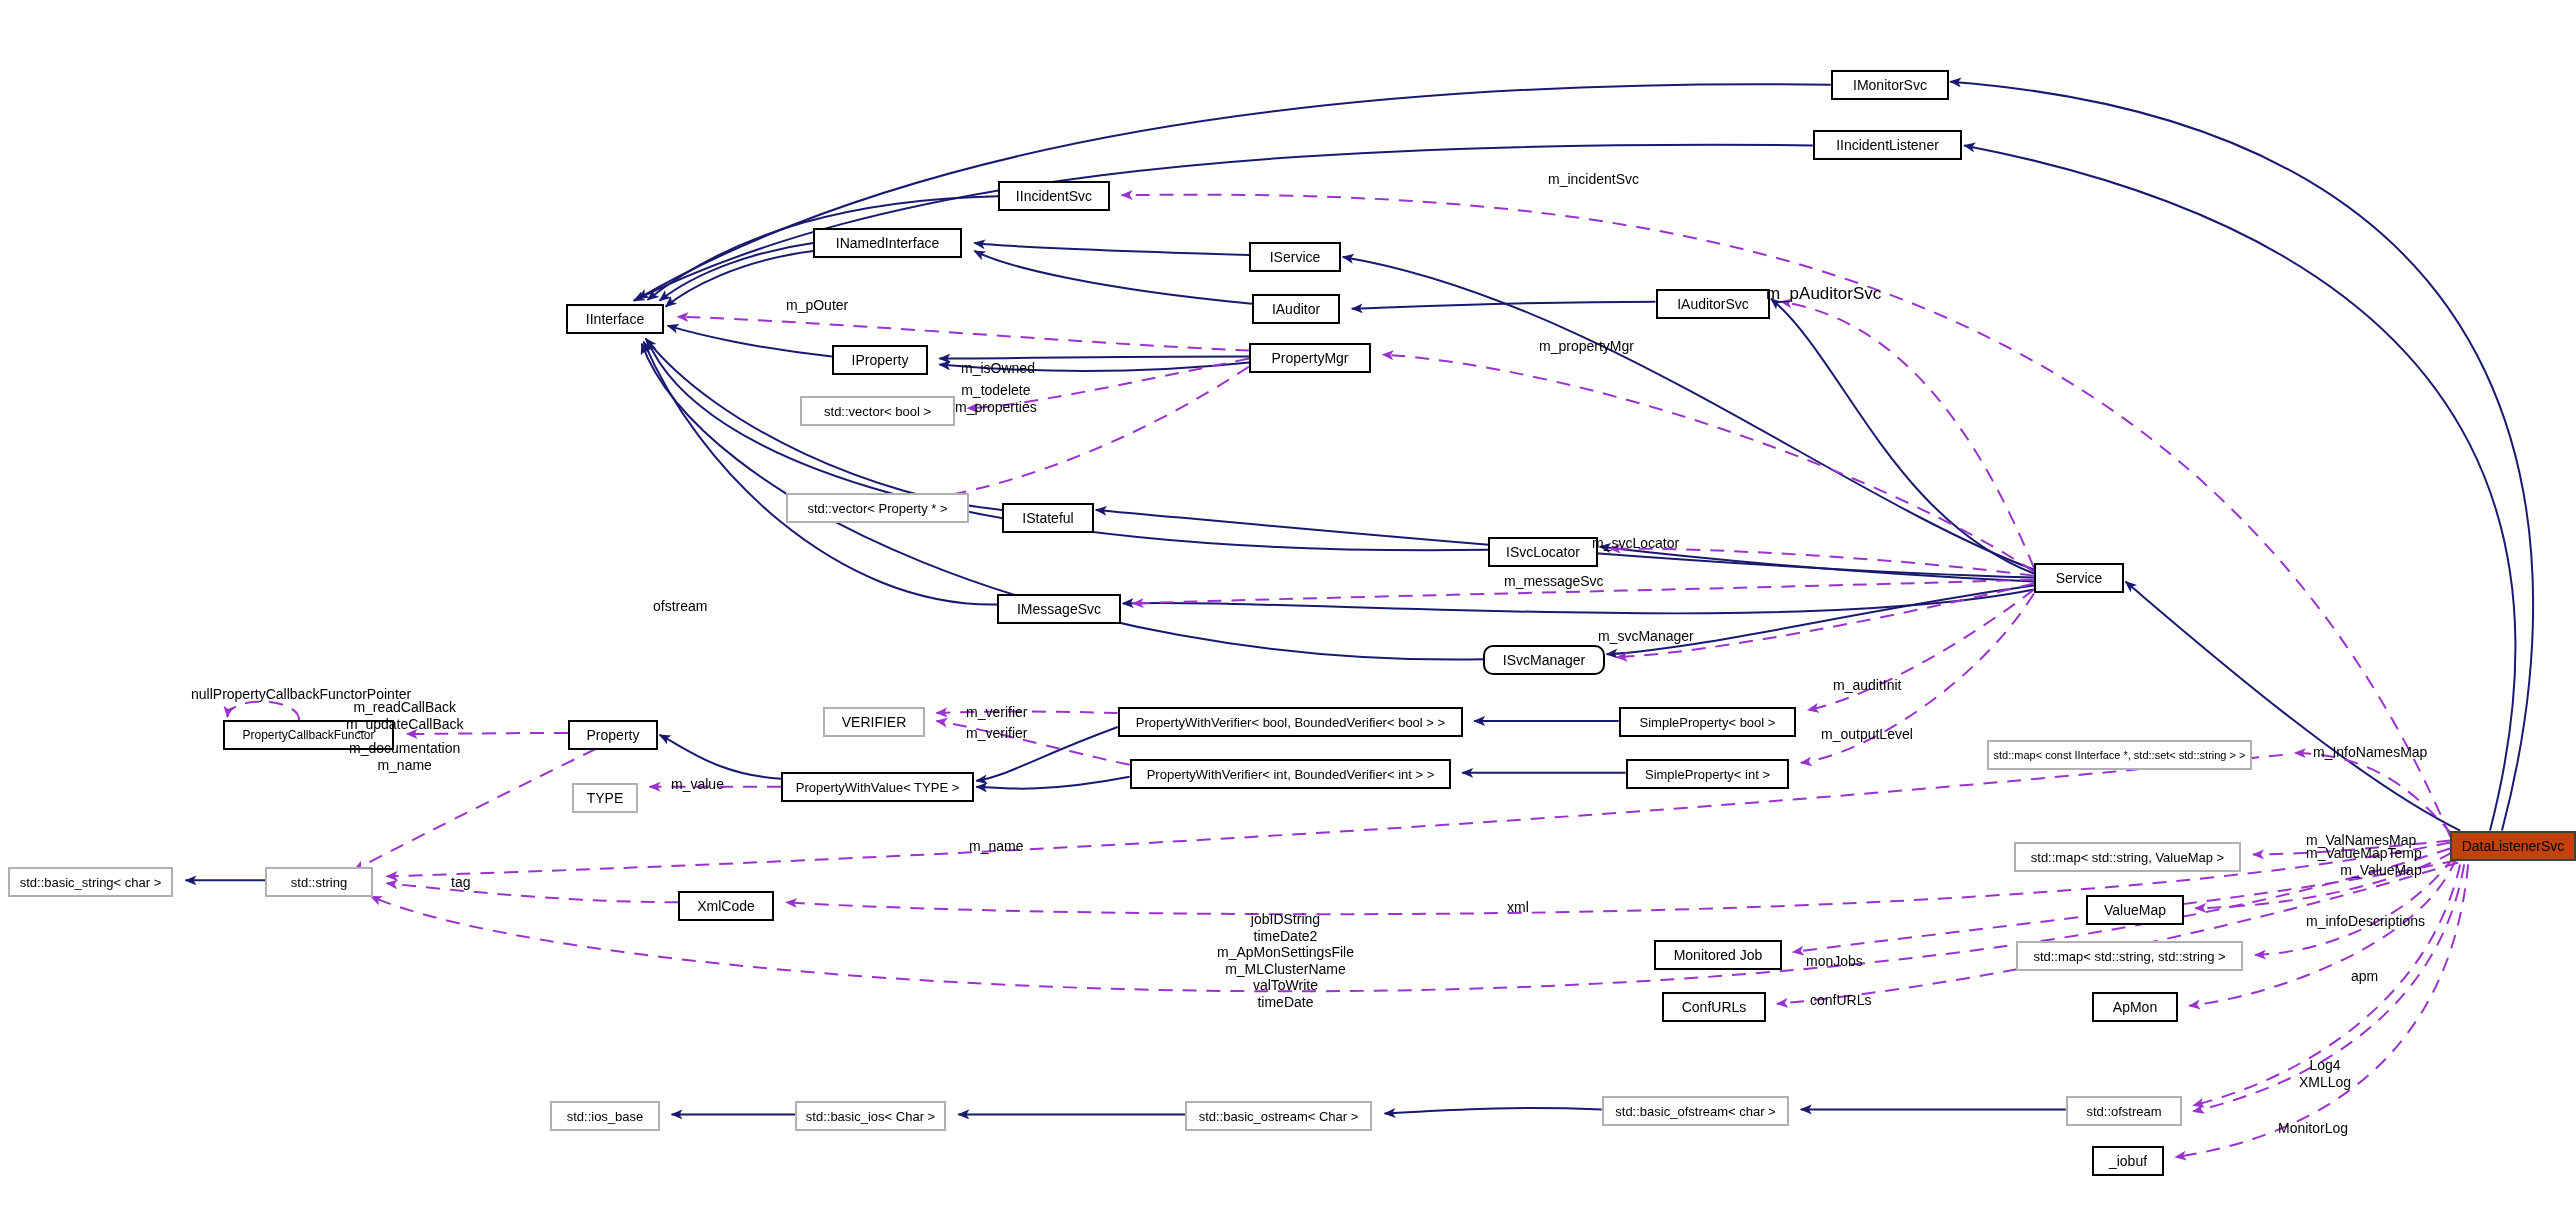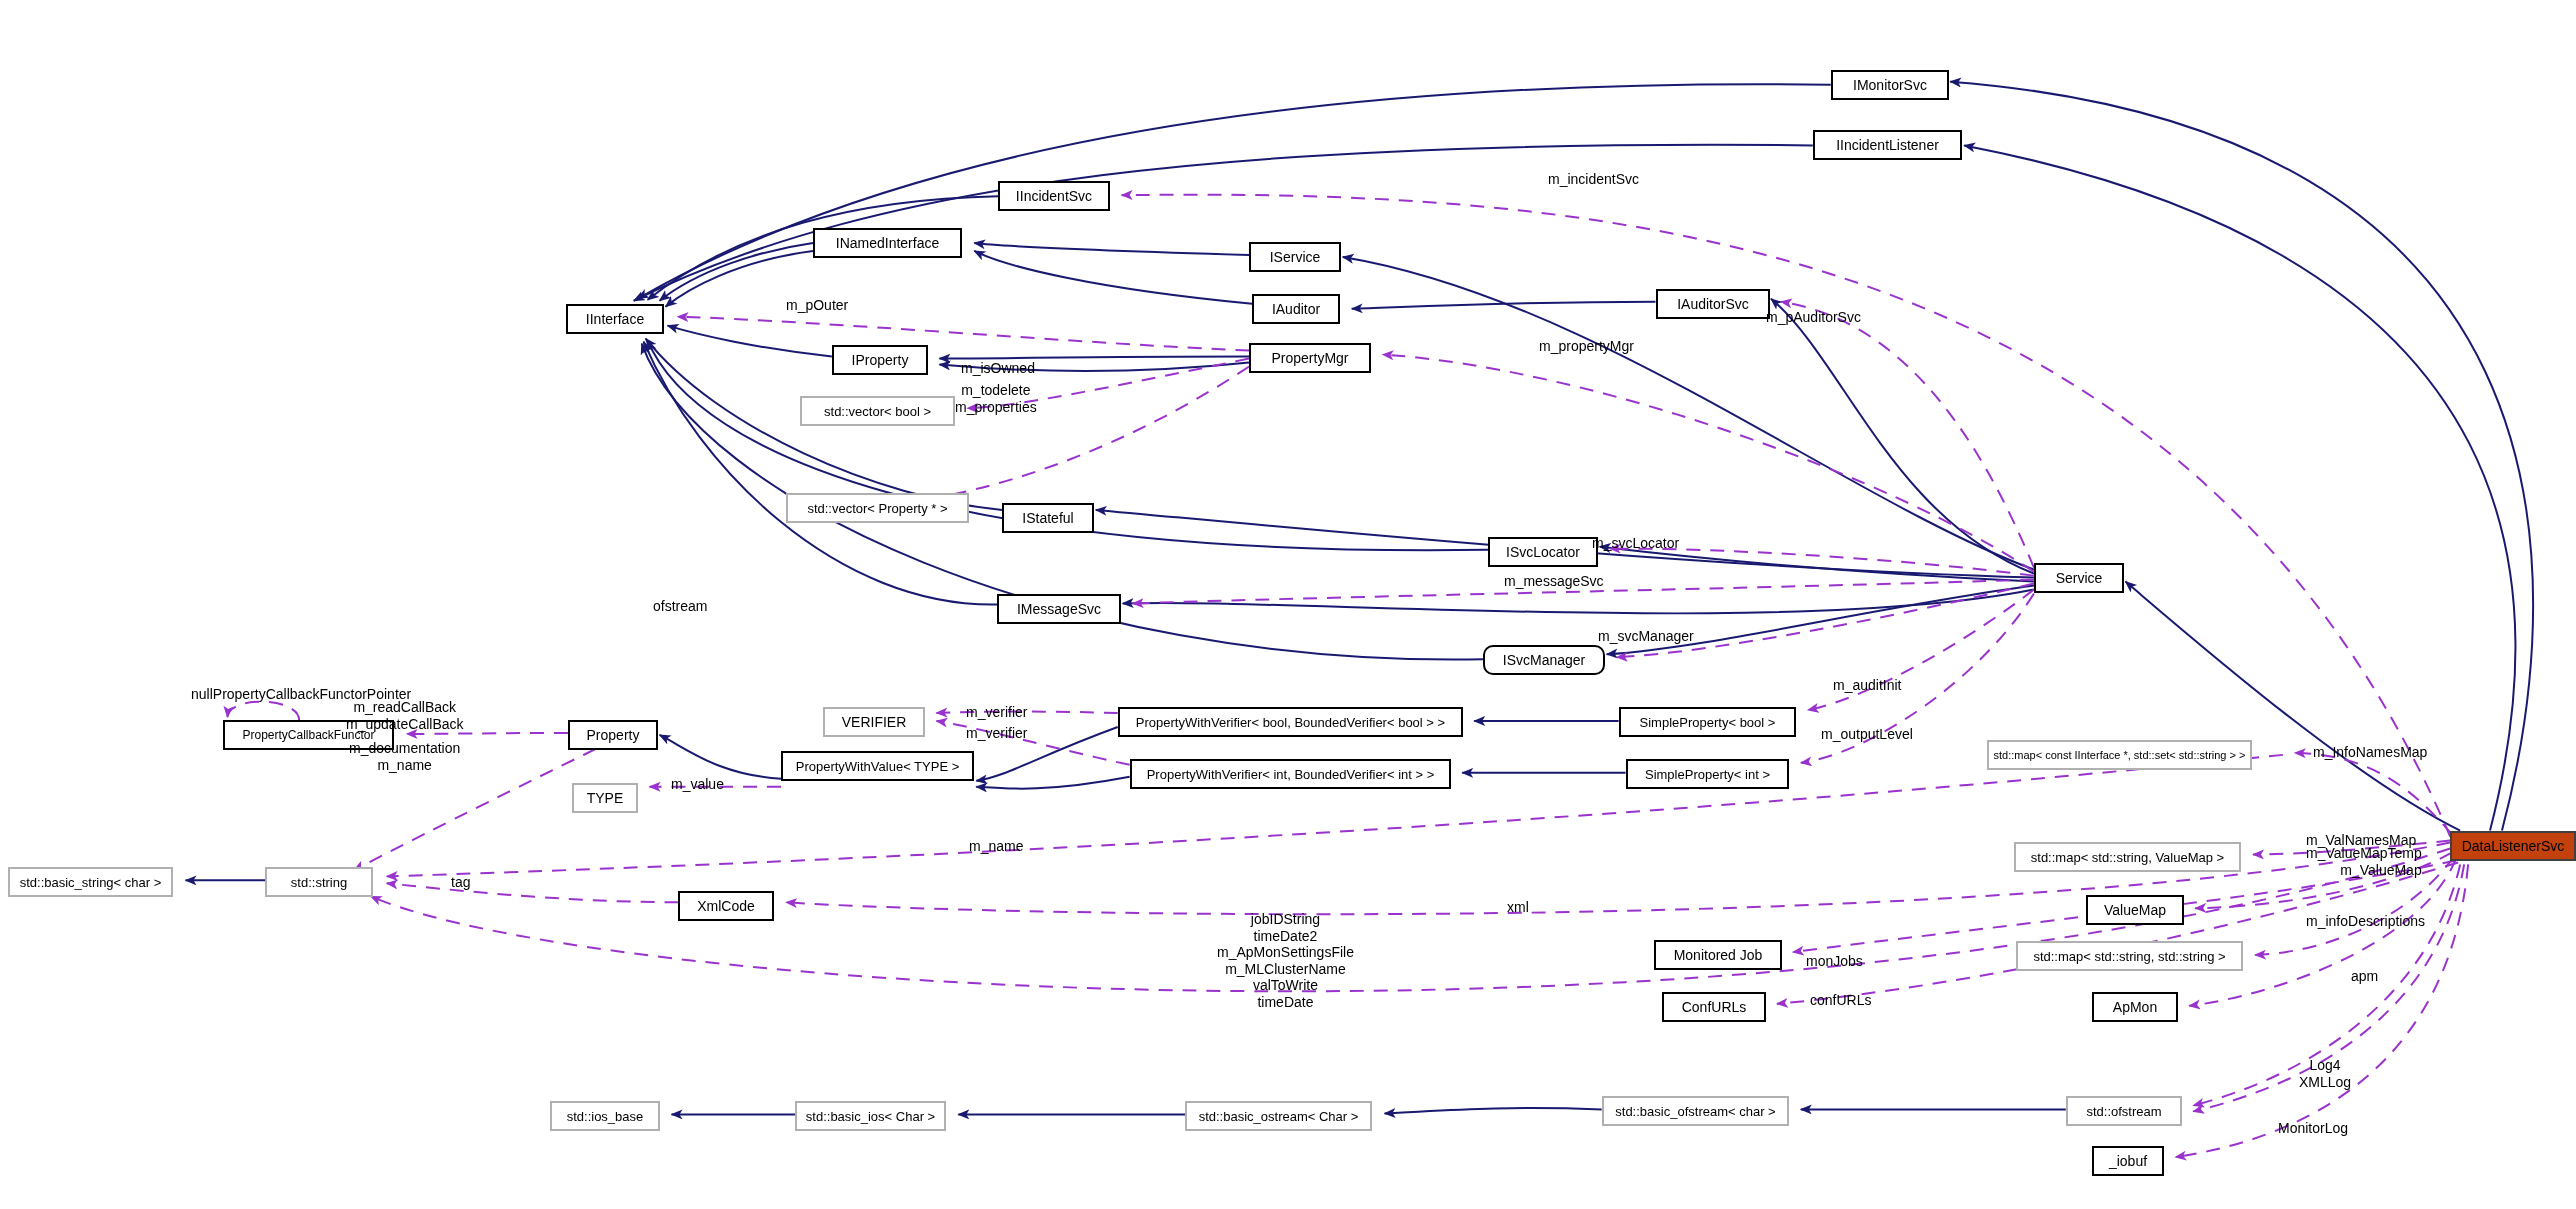--- a/index.html
+++ b/index.html
@@ -177,21 +177,21 @@
       <div class="node solid" style="left: 1488px; top: 537px; width: 110px; height: 30px; font-size: 14px;">ISvcLocator</div>
       <div class="node solid" style="left: 997px; top: 594px; width: 124px; height: 30px; font-size: 14px;">IMessageSvc</div>
       <div class="node solid" style="left: 1483px; top: 645px; width: 122px; height: 30px; font-size: 14px; border-radius: 10px;">ISvcManager</div>
       <div class="node solid" style="left: 2034px; top: 563px; width: 90px; height: 30px; font-size: 14px;">Service</div>
       <div class="node solid" style="left: 223px; top: 720px; width: 171px; height: 30px; font-size: 12px;">PropertyCallbackFunctor</div>
       <div class="node solid" style="left: 568px; top: 720px; width: 90px; height: 30px; font-size: 14px;">Property</div>
       <div class="node faint" style="left: 823px; top: 707px; width: 102px; height: 30px; font-size: 14px;">VERIFIER</div>
       <div class="node solid" style="left: 1118px; top: 707px; width: 345px; height: 30px; font-size: 13px;">PropertyWithVerifier&lt; bool, BoundedVerifier&lt; bool &gt; &gt;</div>
       <div class="node solid" style="left: 1619px; top: 707px; width: 177px; height: 30px; font-size: 13px;">SimpleProperty&lt; bool &gt;</div>
       <div class="node faint" style="left: 572px; top: 783px; width: 66px; height: 30px; font-size: 14px;">TYPE</div>
-      <div class="node solid" style="left: 781px; top: 751px; width: 193px; height: 30px; font-size: 13px;">PropertyWithValue&lt; TYPE &gt;</div>
+      <div class="node solid" style="left: 781px; top: 772px; width: 193px; height: 30px; font-size: 13px;">PropertyWithValue&lt; TYPE &gt;</div>
       <div class="node solid" style="left: 1130px; top: 759px; width: 321px; height: 30px; font-size: 13px;">PropertyWithVerifier&lt; int, BoundedVerifier&lt; int &gt; &gt;</div>
       <div class="node solid" style="left: 1626px; top: 759px; width: 163px; height: 30px; font-size: 13px;">SimpleProperty&lt; int &gt;</div>
       <div class="node faint" style="left: 1964px; top: 740px; width: 265px; height: 30px; font-size: 11px; margin-left: 23px;">std::map&lt; const IInterface *, std::set&lt; std::string &gt; &gt;</div>
       <div class="node current" style="left: 2450px; top: 831px; width: 126px; height: 30px; font-size: 14px;">DataListenerSvc</div>
       <div class="node faint" style="left: 8px; top: 867px; width: 165px; height: 30px; font-size: 13px;">std::basic_string&lt; char &gt;</div>
       <div class="node faint" style="left: 265px; top: 867px; width: 108px; height: 30px; font-size: 13px;">std::string</div>
       <div class="node faint" style="left: 2014px; top: 842px; width: 227px; height: 30px; font-size: 13px;">std::map&lt; std::string, ValueMap &gt;</div>
       <div class="node solid" style="left: 678px; top: 891px; width: 96px; height: 30px; font-size: 14px;">XmlCode</div>
       <div class="node solid" style="left: 2086px; top: 895px; width: 98px; height: 30px; font-size: 14px;">ValueMap</div>
       <div class="node solid" style="left: 1654px; top: 940px; width: 128px; height: 30px; font-size: 14px;">Monitored Job</div>
@@ -200,21 +200,21 @@
       <div class="node solid" style="left: 2092px; top: 992px; width: 86px; height: 30px; font-size: 14px;">ApMon</div>
       <div class="node faint" style="left: 550px; top: 1101px; width: 110px; height: 30px; font-size: 13px;">std::ios_base</div>
       <div class="node faint" style="left: 795px; top: 1101px; width: 151px; height: 30px; font-size: 13px;">std::basic_ios&lt; Char &gt;</div>
       <div class="node faint" style="left: 1185px; top: 1101px; width: 187px; height: 30px; font-size: 13px;">std::basic_ostream&lt; Char &gt;</div>
       <div class="node faint" style="left: 1602px; top: 1096px; width: 187px; height: 30px; font-size: 13px;">std::basic_ofstream&lt; char &gt;</div>
       <div class="node faint" style="left: 2066px; top: 1096px; width: 116px; height: 30px; font-size: 13px;">std::ofstream</div>
       <div class="node solid" style="left: 2092px; top: 1146px; width: 72px; height: 30px; font-size: 14px;">_iobuf</div>
     </div>
   <div id="label-layer">
       <div class="edge-label el-center" style="font-size: 14px; left: 1548px; top: 171px; white-space: pre;">m_incidentSvc</div>
-      <div class="edge-label el-center" style="font-size: 14px; left: 1766px; top: 284px; white-space: pre; margin-top: 25px;">m_pAuditorSvc</div>
+      <div class="edge-label el-center" style="font-size: 17px; left: 1766px; top: 284px; white-space: pre;">m_pAuditorSvc</div>
       <div class="edge-label el-center" style="font-size: 14px; left: 786px; top: 297px; white-space: pre;">m_pOuter</div>
       <div class="edge-label el-center" style="font-size: 14px; left: 1539px; top: 338px; white-space: pre;">m_propertyMgr</div>
       <div class="edge-label el-center" style="font-size: 14px; left: 961px; top: 360px; white-space: pre;">m_isOwned</div>
       <div class="edge-label el-center" style="font-size: 14px; left: 955px; top: 382px; white-space: pre;">m_todelete
 m_properties</div>
       <div class="edge-label el-center" style="font-size: 14px; left: 1592px; top: 535px; white-space: pre;">m_svcLocator</div>
       <div class="edge-label el-center" style="font-size: 14px; left: 1504px; top: 573px; white-space: pre;">m_messageSvc</div>
       <div class="edge-label el-center" style="font-size: 14px; left: 653px; top: 598px; white-space: pre;">ofstream</div>
       <div class="edge-label el-center" style="font-size: 14px; left: 1598px; top: 628px; white-space: pre;">m_svcManager</div>
       <div class="edge-label el-left" style="font-size: 14px; left: 191px; top: 686px; white-space: pre;">nullPropertyCallbackFunctorPointer</div>

